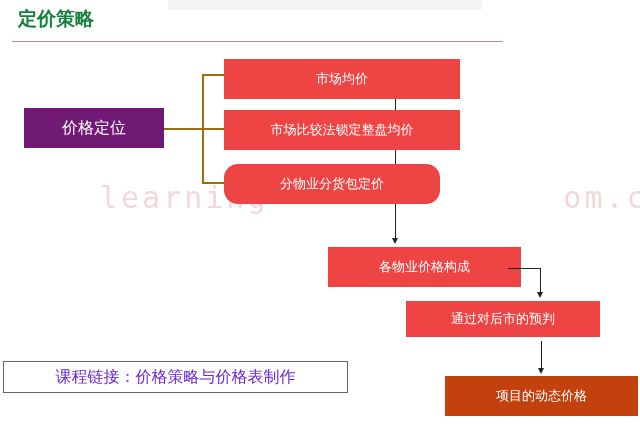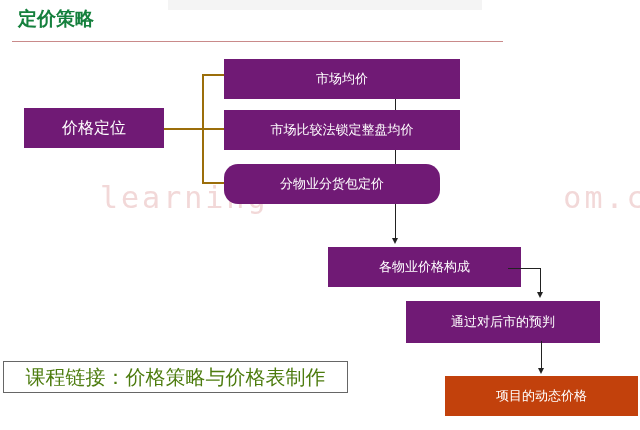--- a/index.html
+++ b/index.html
@@ -2,27 +2,27 @@
 <html><head>
 <meta charset="utf-8">
 <style>
   html,body{margin:0;padding:0;}
   body{width:640px;height:430px;background:#fff;position:relative;overflow:hidden;font-family:"DejaVu Sans","Liberation Sans",sans-serif;}
   .abs{position:absolute;}
   .topbar{left:168px;top:0;width:314px;height:10px;background:#f4f4f4;}
   .title{left:18px;top:6px;font-size:19px;font-weight:bold;color:#15803d;letter-spacing:0px;}
   .rule{left:12px;top:41px;width:491px;height:1px;background:#c98a8a;}
   .box{display:flex;align-items:center;justify-content:center;color:#fff;font-size:13px;}
-  .red{background:#701a75;}
+  .red{background:#ef4444;}
   .gold{background:#701a75;font-size:16px;}
   .olive{background:#c2410c;}
   .wm{left:100px;top:180px;font-family:"DejaVu Sans Mono","Liberation Mono",monospace;font-size:30px;color:#f2d8d8;letter-spacing:3px;white-space:pre;}
   .line{background:#9b6e0a;}
   .bl{background:#222;}
-  .course{left:3px;top:361px;width:345px;height:32px;border:1px solid #666;box-sizing:border-box;display:flex;align-items:center;justify-content:center;font-size:20px;color:#4d7c0f;}
+  .course{left:3px;top:361px;width:345px;height:32px;border:1px solid #666;box-sizing:border-box;display:flex;align-items:center;justify-content:center;font-size:16px;color:#6d28d9;}
   .arrow{width:0;height:0;border-left:3px solid transparent;border-right:3px solid transparent;border-top:6px solid #222;}
 </style>
 </head>
 <body>
 
 <div class="abs topbar"></div>
 <div class="abs title">定价策略</div>
 <div class="abs rule"></div>
 
 <div class="abs wm">learning              om.cn</div>
@@ -41,20 +41,20 @@
 <div class="abs box red" style="left:224px;top:59px;width:236px;height:40px;">市场均价</div>
 <div class="abs box red" style="left:224px;top:110px;width:236px;height:40px;text-align:right;">市场比较法锁定整盘均价</div>
 <div class="abs box red" style="left:224px;top:164px;width:216px;height:40px;border-radius:14px;">分物业分货包定价</div>
 
 <div class="abs box red" style="left:315px;top:247px;width:193px;height:40px;margin-left:13px;">各物业价格构成</div>
 
 <div class="abs bl" style="left:508px;top:268px;width:33px;height:1px;"></div>
 <div class="abs bl" style="left:540px;top:268px;width:1px;height:24px;"></div>
 <div class="abs arrow" style="left:537px;top:292px;"></div>
 
-<div class="abs box red" style="left:406px;top:301px;width:194px;height:42px;">通过对后市的预判</div>
+<div class="abs box red" style="left:406px;top:301px;width:194px;height:36px;">通过对后市的预判</div>
 
 <div class="abs bl" style="left:541px;top:341px;width:1px;height:27px;"></div>
 <div class="abs arrow" style="left:538px;top:368px;"></div>
 
 <div class="abs box olive" style="left:445px;top:376px;width:193px;height:40px;">项目的动态价格</div>
 
 <div class="abs course">课程链接：价格策略与价格表制作</div>
 
 </body></html>

